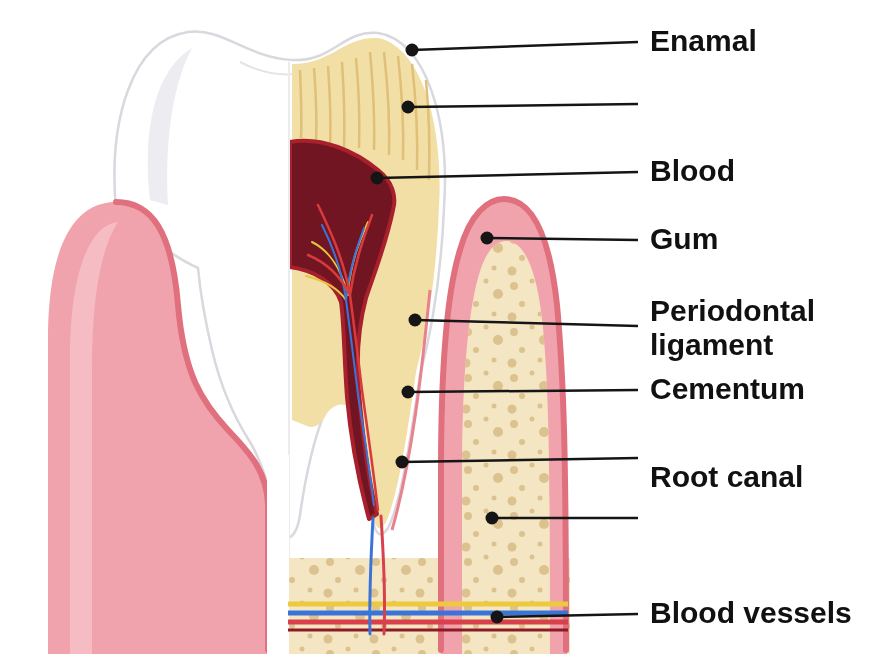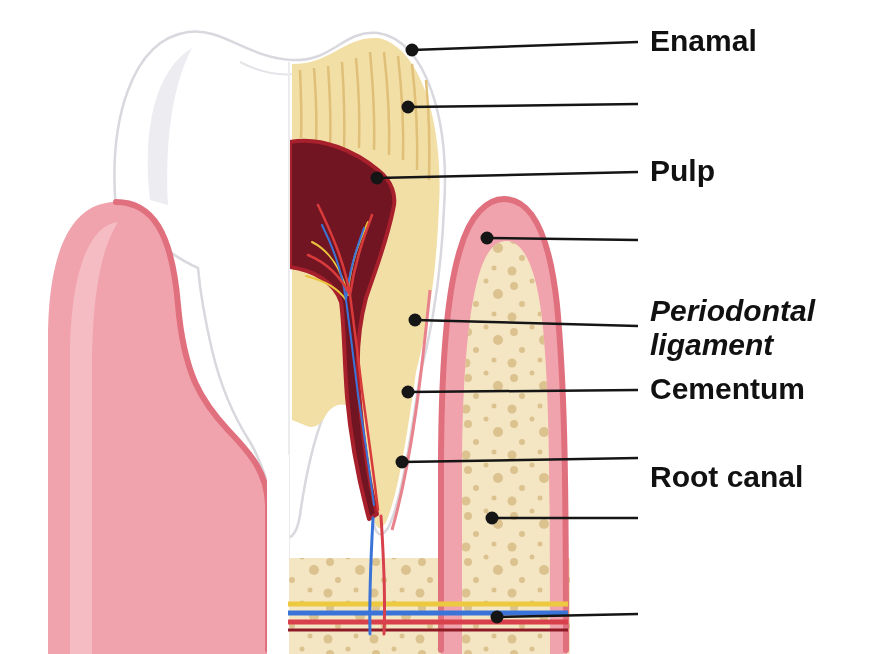--- a/index.html
+++ b/index.html
@@ -6,21 +6,21 @@
   .stage{
     position:relative;width:872px;height:654px;background:#ffffff;
     overflow:hidden;font-family:"Liberation Sans",sans-serif;
   }
   .art{position:absolute;left:0;top:0;width:872px;height:654px;}
   .label{
     position:absolute;left:650px;color:#111111;font-weight:700;
     font-size:30px;line-height:1.12;white-space:nowrap;
     font-family:"Liberation Sans",sans-serif;
   }
-  .label.wrap{white-space:normal;width:205px;font-style:italic;}
+  .label.wrap{white-space:normal;width:205px;}
 </style>
 </head>
 <body>
 
 <div class="stage">
 
   <svg class="art" viewBox="0 0 872 654" aria-hidden="true">
     <defs>
       <pattern id="boneDots" width="46" height="46" patternUnits="userSpaceOnUse">
         <circle cx="8" cy="10" r="4" fill="#D9BE8A" opacity="0.9"></circle>
@@ -129,18 +129,20 @@
       <circle cx="487" cy="238" r="6.5"></circle>
       <circle cx="415" cy="320" r="6.5"></circle>
       <circle cx="408" cy="392" r="6.5"></circle>
       <circle cx="402" cy="462" r="6.5"></circle>
       <circle cx="492" cy="518" r="6.5"></circle>
       <circle cx="497" cy="617" r="6.5"></circle>
     </g>
   </svg>
 
   <div class="label" style="top:24px">Enamal</div>
-  <div class="label" style="top:154px">Pulp</div>
+  <div class="label" style="top:154px">Blood</div>
+  <div class="label" style="top:222px">Gum</div>
   <div class="label wrap" style="top:294px">Periodontal ligament</div>
   <div class="label" style="top:372px">Cementum</div>
   <div class="label" style="top:460px">Root canal</div>
+  <div class="label" style="top:596px">Blood vessels</div>
 
 </div>
 
 </body></html>

